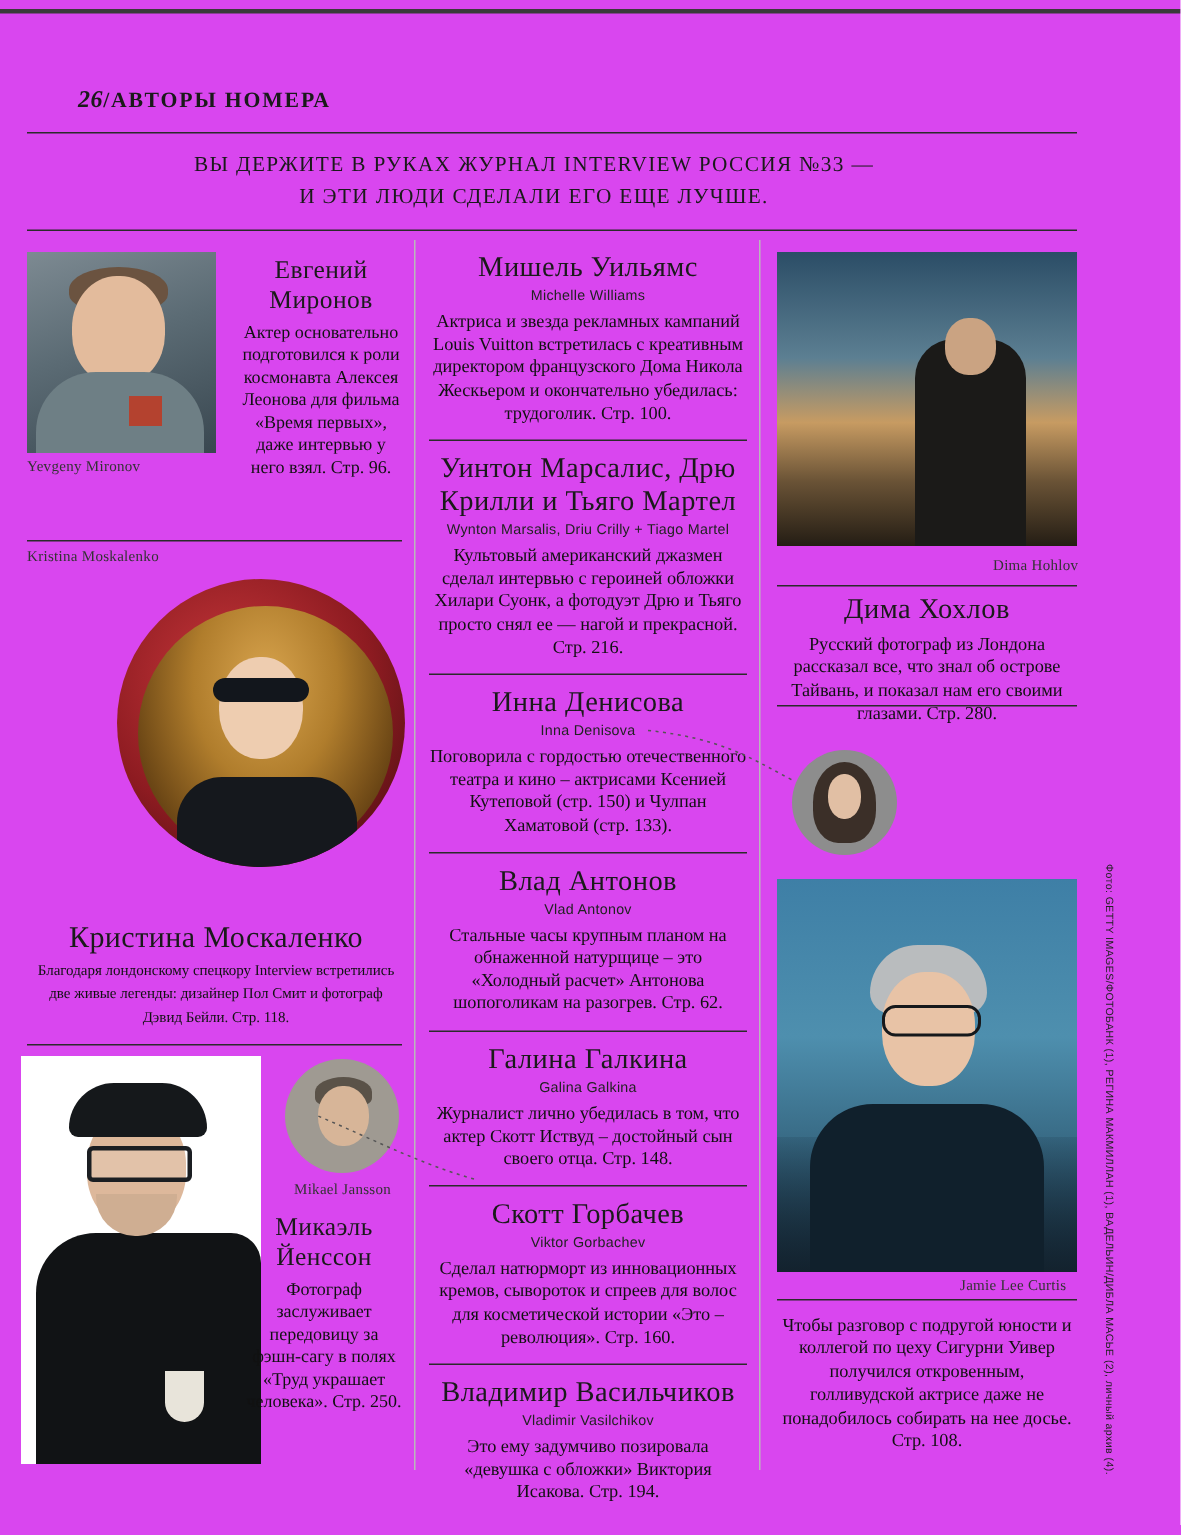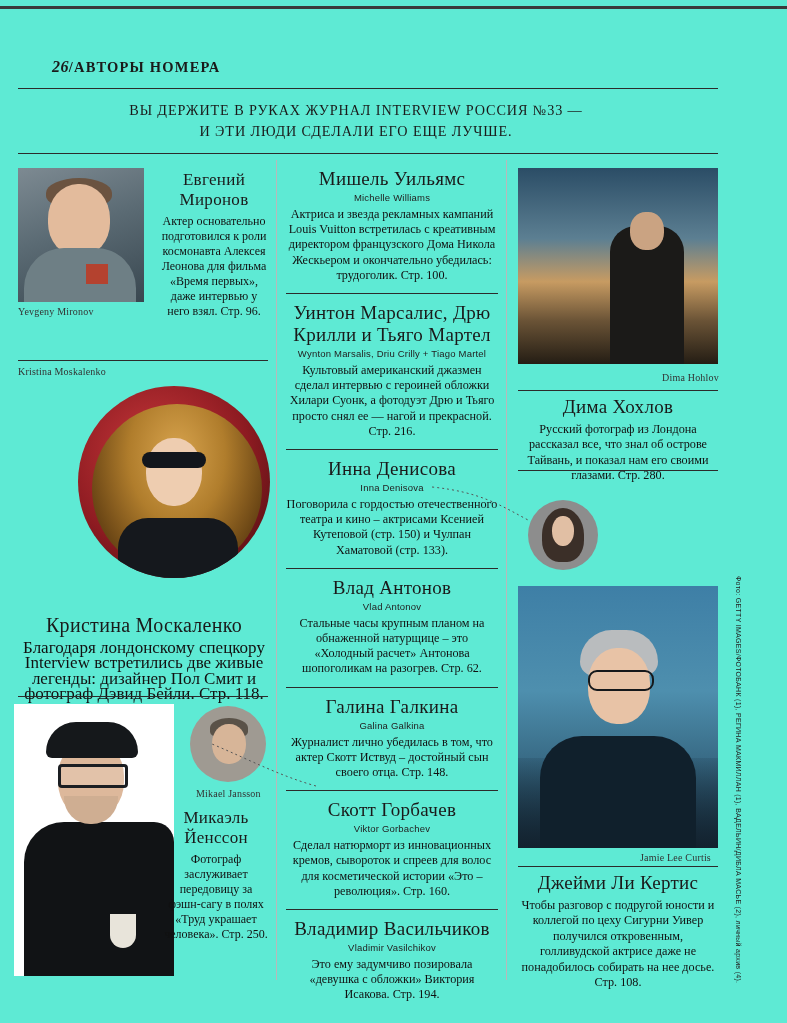--- a/index.html
+++ b/index.html
@@ -12,21 +12,21 @@
     height: 1023px;
     font-family: "Liberation Serif", serif;
     color: #1a1a1a;
     position: relative;
     overflow: hidden;
   }
   .page {
     position: relative;
     width: 787px;
     height: 1023px;
-    background: #5eead4;
+    background: #d946ef;
   }
   .top-rule {
     position: absolute;
     left: 0;
     top: 6px;
     width: 787px;
     height: 3px;
     background: #3a3a3a;
   }
 
@@ -97,21 +97,21 @@
   }
   .name-lat {
     font-family: "Liberation Sans", sans-serif;
     font-size: 9.5px;
     text-align: center;
     letter-spacing: 0.2px;
     margin-top: 2px;
     color: #222;
   }
   .body-txt {
-    font-size: 17px;
+    font-size: 10px;
     line-height: 15.4px;
     text-align: center;
     margin-top: 4px;
     color: #111;
   }
   .caption {
     font-family: Liberation Serif, serif;
     font-size: 10px;
     color: #333;
     letter-spacing: 0.2px;
@@ -703,21 +703,20 @@
     <div class="jbg2"></div>
     <div class="jbody"></div>
     <div class="jhair"></div>
     <div class="jface"></div>
     <div class="jglass"></div>
   </div>
   <div class="cap-jamie caption">Jamie Lee Curtis</div>
   <div class="rc-rule3"></div>
 
   <div class="jamie-text">
-    <div class="name-big">Джейми Ли Кертис</div>
     <div class="body-txt">Чтобы разговор с подругой юности и коллегой по цеху Сигурни Уивер получился откровенным, голливудской актрисе даже не понадобилось собирать на нее досье. Стр. 108.</div>
   </div>
 
   <svg class="connector" style="left:0; top:0;" width="787" height="1023">
     <path d="M 432 487 C 480 492, 500 505, 528 520" stroke="#555" stroke-width="1" fill="none" stroke-dasharray="2,3"></path>
     <path d="M 316 786 C 280 776, 250 760, 212 744" stroke="#555" stroke-width="1" fill="none" stroke-dasharray="2,3"></path>
   </svg>
 
   <div class="credits">Фото: GETTY IMAGES/ФОТОБАНК (1), РЕГИНА МАКМИЛЛАН (1), ВАДЕЛЬИН/ДИБЛА МАСЬЕ (2), личный архив (4).</div>
 

